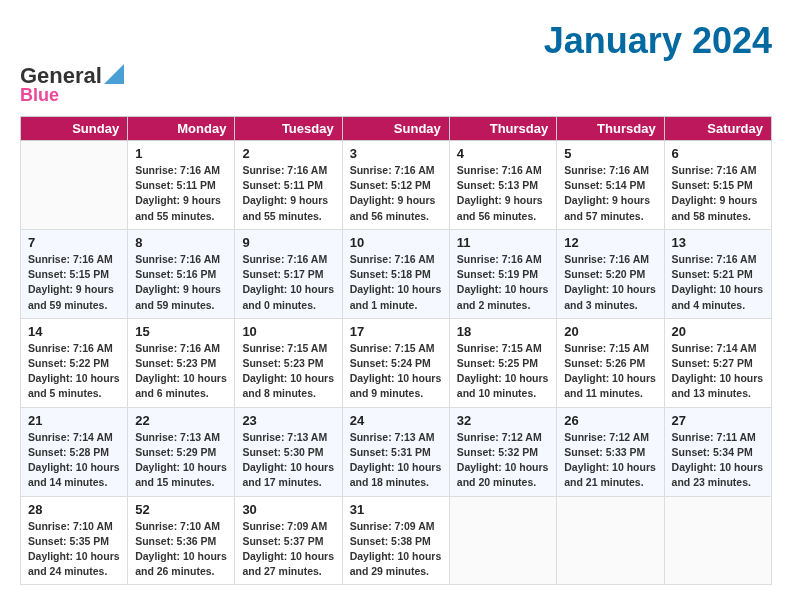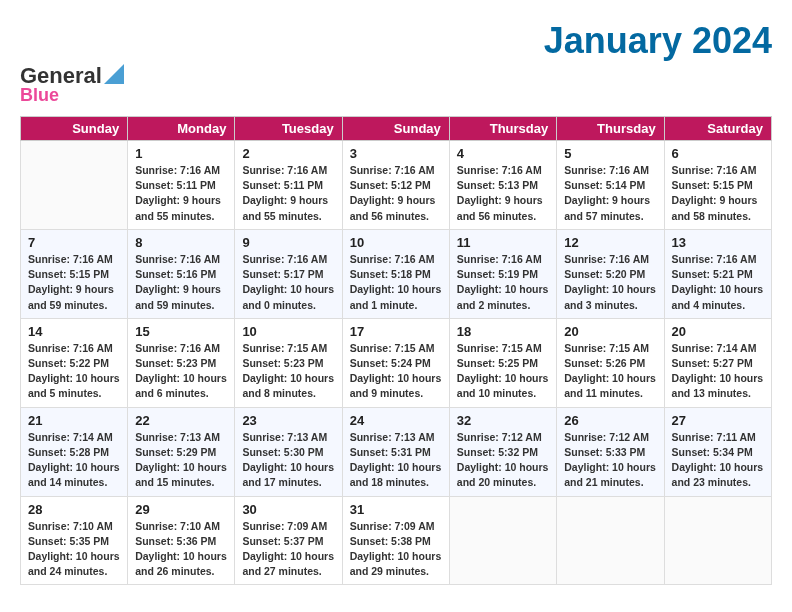--- a/index.html
+++ b/index.html
@@ -308,21 +308,21 @@
       </tr>
       <tr>
         <td>
           <span class="day-number">28</span>
           <div class="day-info" style="white-space: pre-line;">Sunrise: 7:10 AM
 Sunset: 5:35 PM
 Daylight: 10 hours
 and 24 minutes.</div>
         </td>
         <td>
-          <span class="day-number">29</span>
+          <span class="day-number">52</span>
           <div class="day-info" style="white-space: pre-line;">Sunrise: 7:10 AM
 Sunset: 5:36 PM
 Daylight: 10 hours
 and 26 minutes.</div>
         </td>
         <td>
           <span class="day-number">30</span>
           <div class="day-info" style="white-space: pre-line;">Sunrise: 7:09 AM
 Sunset: 5:37 PM
 Daylight: 10 hours

